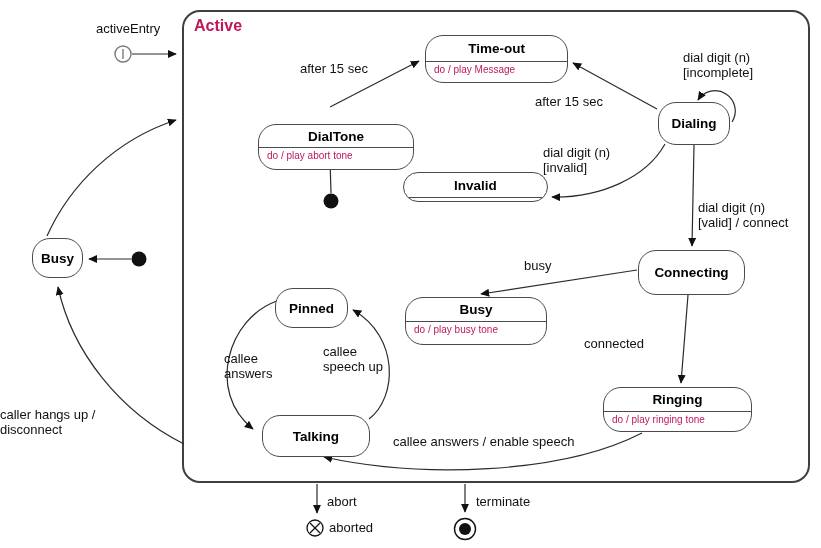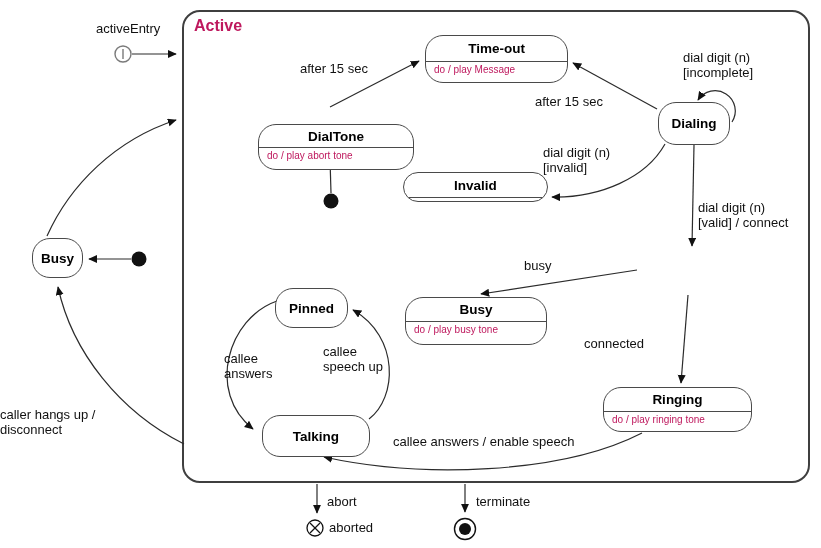--- a/index.html
+++ b/index.html
@@ -113,20 +113,23 @@
 
   <div class="state two" style="left:603px;top:387px;width:149px;height:45px">
     <div class="state-title" style="height:23px">Ringing</div>
     <div class="state-action">do / play ringing tone</div>
   </div>
 
   <div class="state simple" style="left:658px;top:102px;width:72px;height:43px">
     <div class="state-title">Dialing</div>
   </div>
 
+  <div class="state simple" style="left:638px;top:250px;width:107px;height:45px">
+    <div class="state-title">Connecting</div>
+  </div>
 
   <div class="state simple" style="left:262px;top:415px;width:108px;height:42px">
     <div class="state-title">Talking</div>
   </div>
 
   <div class="state simple" style="left:275px;top:288px;width:73px;height:40px">
     <div class="state-title">Pinned</div>
   </div>
 
   <div class="state simple" style="left:32px;top:238px;width:51px;height:40px">

